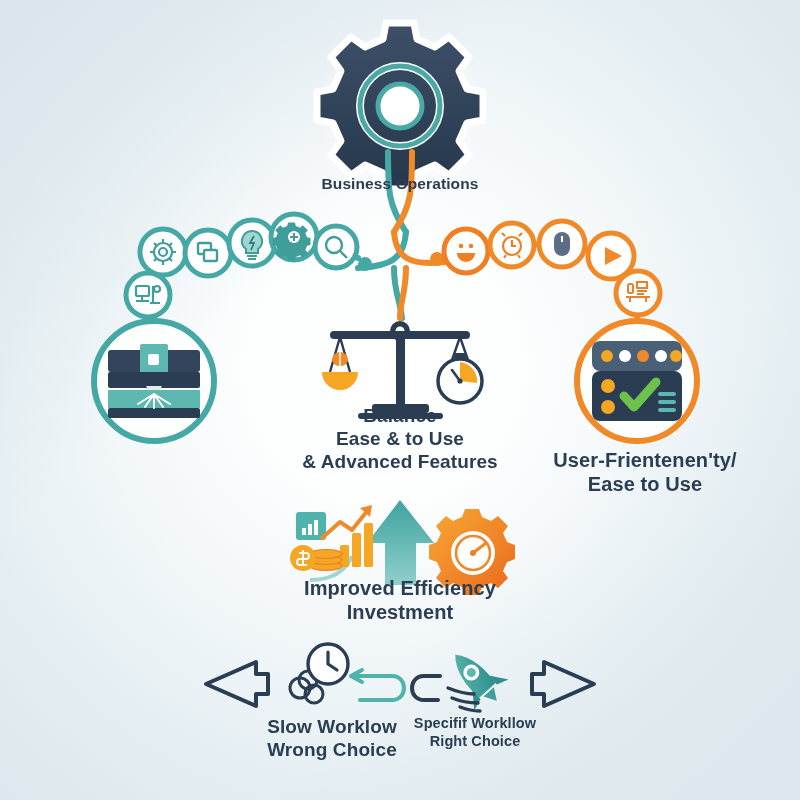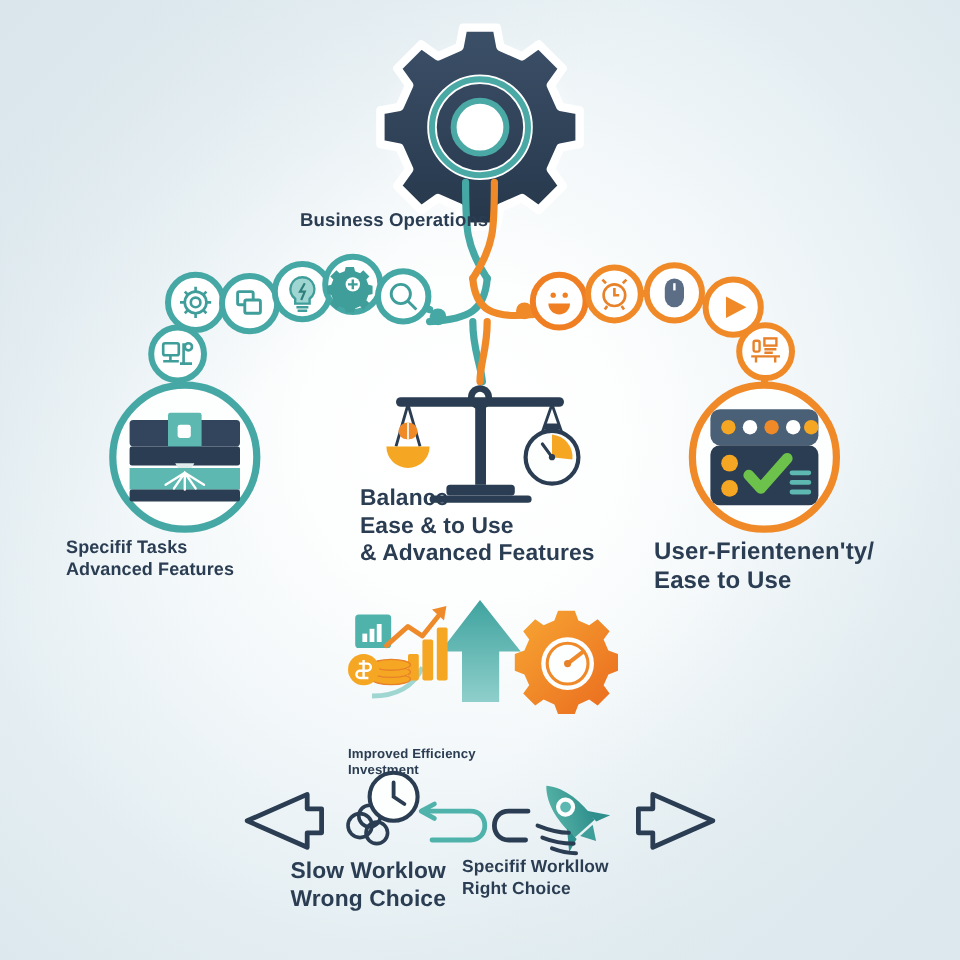--- a/index.html
+++ b/index.html
@@ -13,30 +13,30 @@
     background:
       radial-gradient(circle at 48% 46%, #ffffff 0%, #fdfefe 22%, #f2f7f9 46%, #e4eef2 72%, #dbe7ed 100%);
   }
   #stage:before{
     content:"";position:absolute;inset:0;
     background:linear-gradient(135deg,#dae6ec 0%,rgba(255,255,255,0) 34%,rgba(255,255,255,0) 66%,#dce8ed 100%);
     pointer-events:none;
   }
   svg.layer{position:absolute;left:0;top:0;width:800px;height:800px;}
   .cap{
-    position:absolute;text-align:left;
+    position:absolute;text-align:center;
     color:#2b3d52;font-weight:bold;
     letter-spacing:.1px;line-height:1.22;
     white-space:pre-line;
   }
   #cap-hub{left:250px;top:175px;width:300px;font-size:15.5px;}
   #cap-left{left:55px;top:448px;width:200px;font-size:15px;}
   #cap-center{left:300px;top:404px;width:200px;font-size:19px;}
   #cap-right{left:545px;top:448px;width:200px;font-size:20px;}
-  #cap-eff{left:290px;top:623px;width:220px;font-size:11px;}
+  #cap-eff{left:290px;top:576px;width:220px;font-size:20px;}
   #cap-slow{left:242px;top:715px;width:180px;font-size:19px;}
   #cap-opt{left:385px;top:715px;width:180px;font-size:14.5px;}
 </style>
 </head>
 <body>
 
 <div id="stage">
 
   <svg class="layer" viewBox="0 0 800 800">
     <defs>
@@ -323,22 +323,20 @@
         <g fill="none" stroke="#2b3d52" stroke-width="3.4" stroke-linecap="round">
           <path d="M 448,688 C 458,692 466,694 474,694"></path>
           <path d="M 452,698 C 462,702 470,703 478,703"></path>
           <path d="M 460,707 C 468,710 474,711 480,711"></path>
         </g>
       </g>
     </g>
   </svg>
 
   <div class="cap" id="cap-hub">Business Operations</div>
-  <div class="cap" id="cap-left">Specifif Tasks
-Advanced Features</div>
   <div class="cap" id="cap-center">Balance
 Ease &amp; to Use
 &amp; Advanced Features</div>
   <div class="cap" id="cap-right">User-Frientenen'ty/
 Ease to Use</div>
   <div class="cap" id="cap-eff">Improved Efficiency
 Investment</div>
   <div class="cap" id="cap-slow">Slow Worklow
 Wrong Choice</div>
   <div class="cap" id="cap-opt">Specifif Workllow

